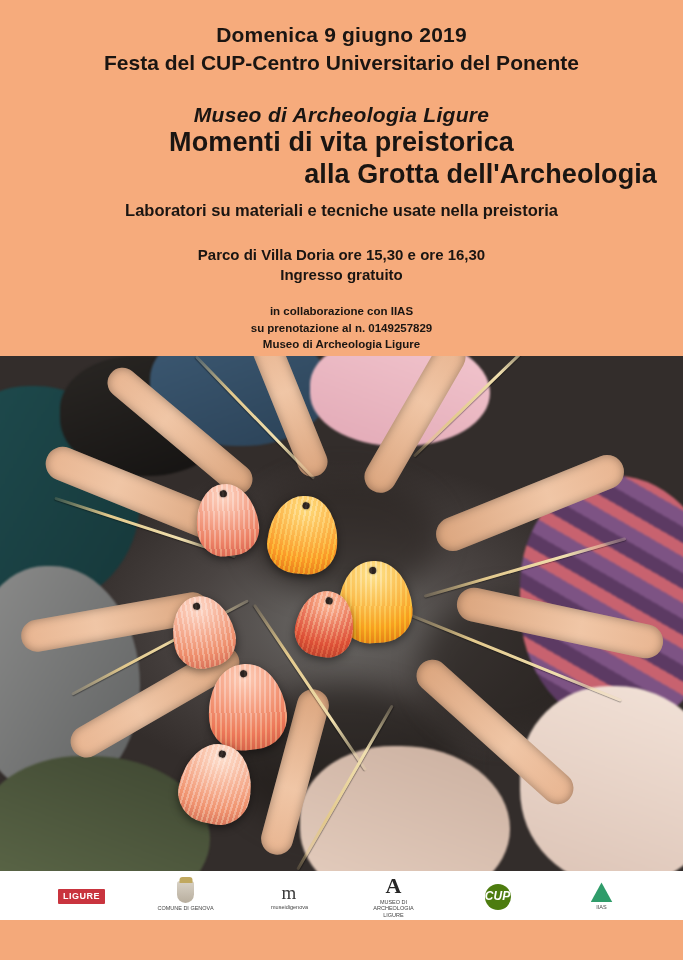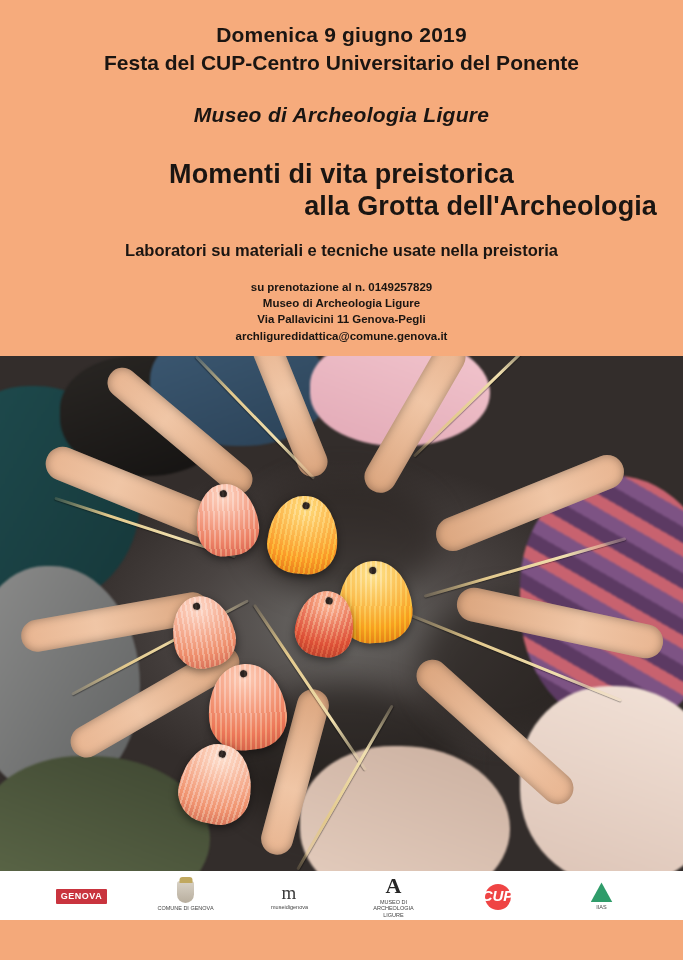--- a/index.html
+++ b/index.html
@@ -46,35 +46,34 @@
   .line-museo {
     font-size: 21px;
     font-weight: bold;
     font-style: italic;
     margin-top: 28px;
     letter-spacing: 0.3px;
   }
   .title-1 {
     font-size: 27px;
     font-weight: bold;
-    margin-top: 32px;
     line-height: 1.18;
     letter-spacing: 0.1px;
   }
   .title-2 {
     font-size: 27px;
     font-weight: bold;
     line-height: 1.18;
     letter-spacing: 0.1px;
     text-align: right;
   }
   .subtitle {
     font-size: 16.5px;
     font-weight: bold;
-    margin-top: 18px;
+    margin-top: 10px;
     line-height: 1.2;
   }
   .where {
     font-size: 15px;
     font-weight: bold;
     margin-top: 24px;
     line-height: 1.35;
   }
   .free {
     font-size: 15px;
@@ -210,24 +209,24 @@
   .glyph-a {
     font-family: "Liberation Serif", serif;
     font-size: 22px;
     font-weight: bold;
     color: #262626;
     line-height: 1;
   }
   .cup-badge {
     width: 26px; height: 26px;
     border-radius: 50%;
-    background: #ef4444;
+    background: #4d7c0f;
     color: #fff;
     font-weight: bold;
-    font-size: 15px;
+    font-size: 12px;
     display: flex;
     align-items: center;
     justify-content: center;
     font-style: italic;
   }
   .iias-mark {
     width: 22px; height: 20px;
     background: #2f9c6a;
     clip-path: polygon(50% 0, 100% 100%, 0 100%);
   }
@@ -241,22 +240,25 @@
   <div class="text-block">
     <div class="line-date">Domenica 9 giugno 2019</div>
     <div class="line-festa">Festa del CUP-Centro Universitario del Ponente</div>
 
     <div class="line-museo">Museo di Archeologia Ligure</div>
 
     <div class="title-1">Momenti di vita preistorica</div>
     <div class="title-2">alla Grotta dell'Archeologia</div>
     <div class="subtitle">Laboratori su materiali e tecniche usate nella preistoria</div>
 
+    <div class="where">Parco di Villa Doria ore 15,30 e ore 16,30</div>
+    <div class="free">Ingresso gratuito</div>
 
     <div class="small-block">
+      <div>in collaborazione con IIAS</div>
       <div>su prenotazione al n. 0149257829</div>
       <div>Museo di Archeologia Ligure</div>
       <div>Via Pallavicini 11 Genova-Pegli</div>
       <div>archliguredidattica@comune.genova.it</div>
     </div>
   </div>
 
   <div class="photo">
     <div class="photo-bg"></div>
 
@@ -313,21 +315,21 @@
       <div class="hole"></div>
     </div>
     <div class="shell" style="left:180px;top:388px;width:72px;height:80px;background:radial-gradient(circle at 50% 15%, #ffe3d3, #f29d7c 70%, #d1745a);transform:rotate(12deg);">
       <div class="hole"></div>
     </div>
   </div>
 
   <div class="logos">
 
     <div class="logo">
-      <span class="logo-genova">GENOVA</span>
+      <span class="logo-genova">LIGURE</span>
     </div>
 
     <div class="logo">
       <span class="crest"></span>
       <span class="logo-caption">COMUNE DI GENOVA</span>
     </div>
 
     <div class="logo">
       <span class="glyph-m">m</span>
       <span class="logo-caption">museidigenova</span>

